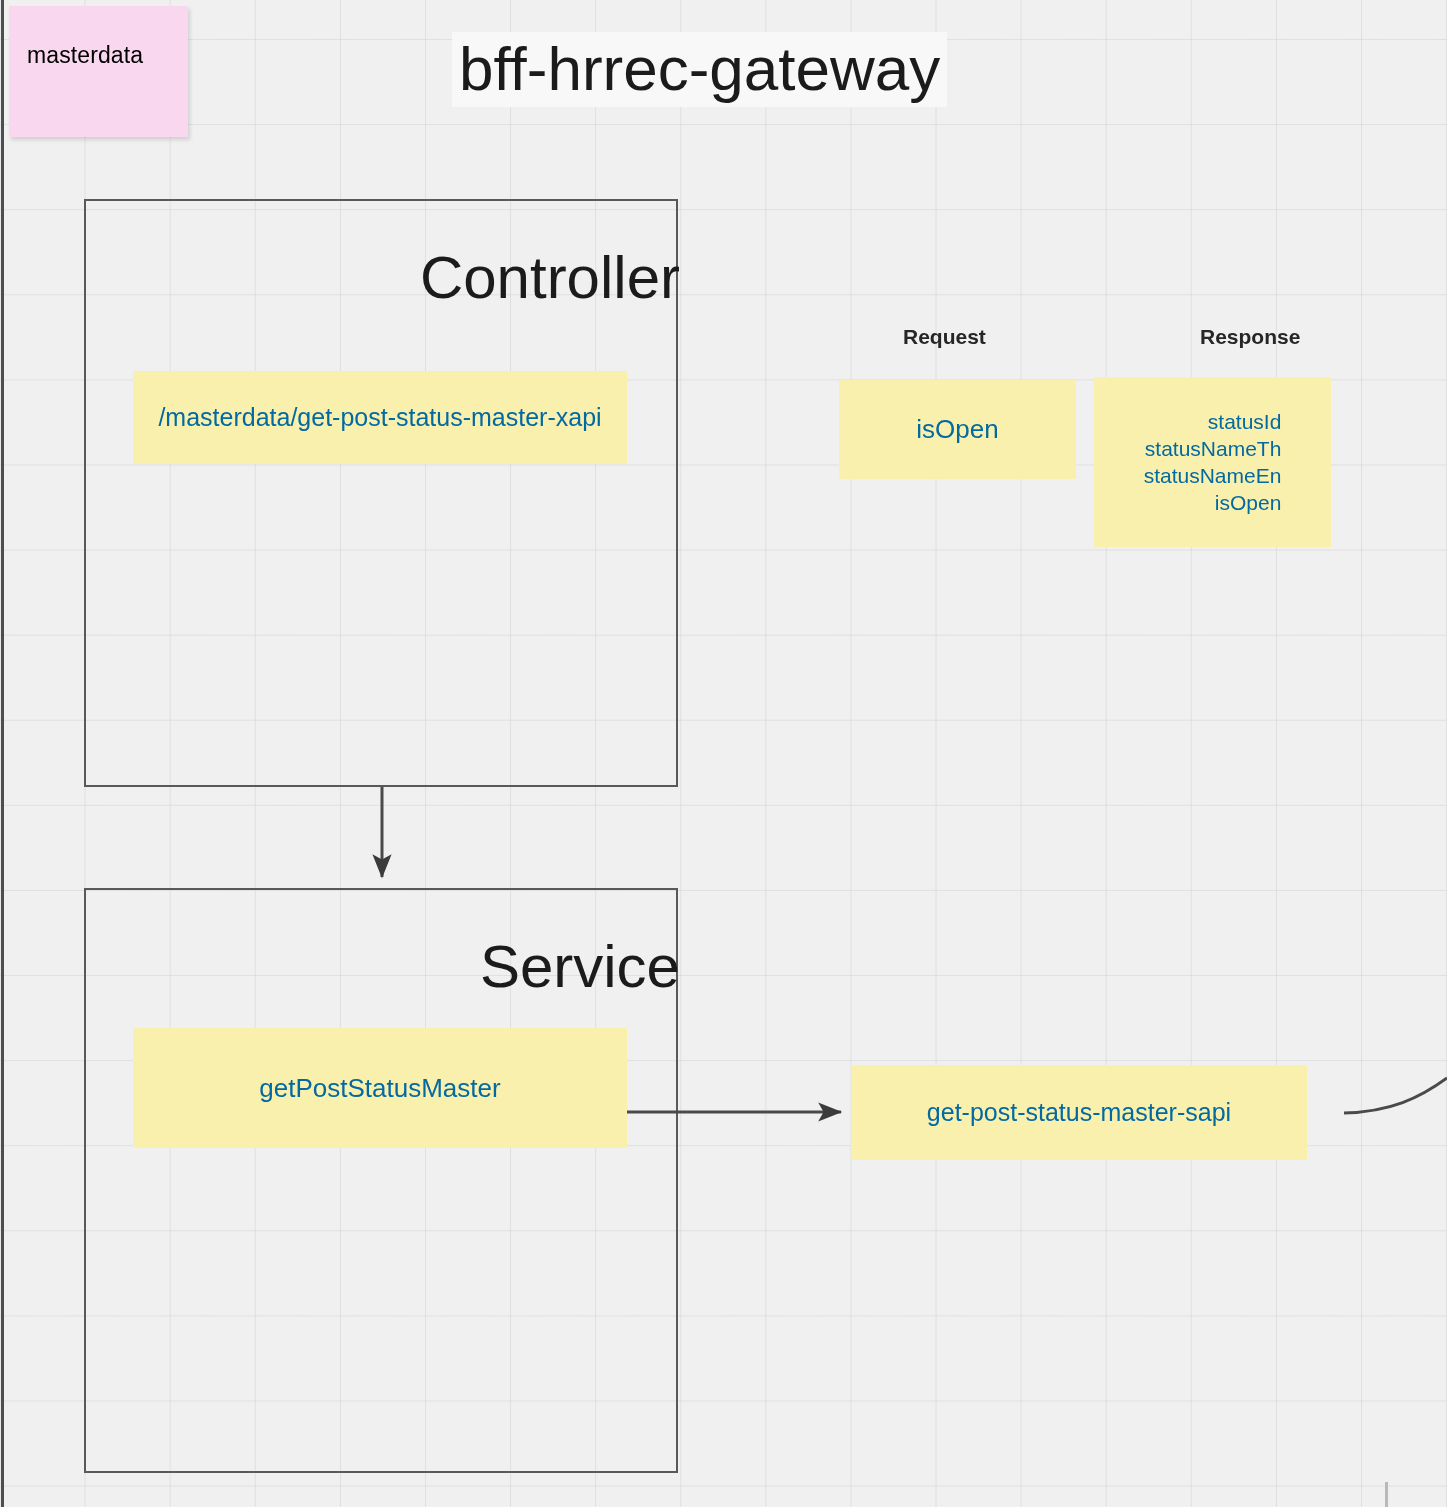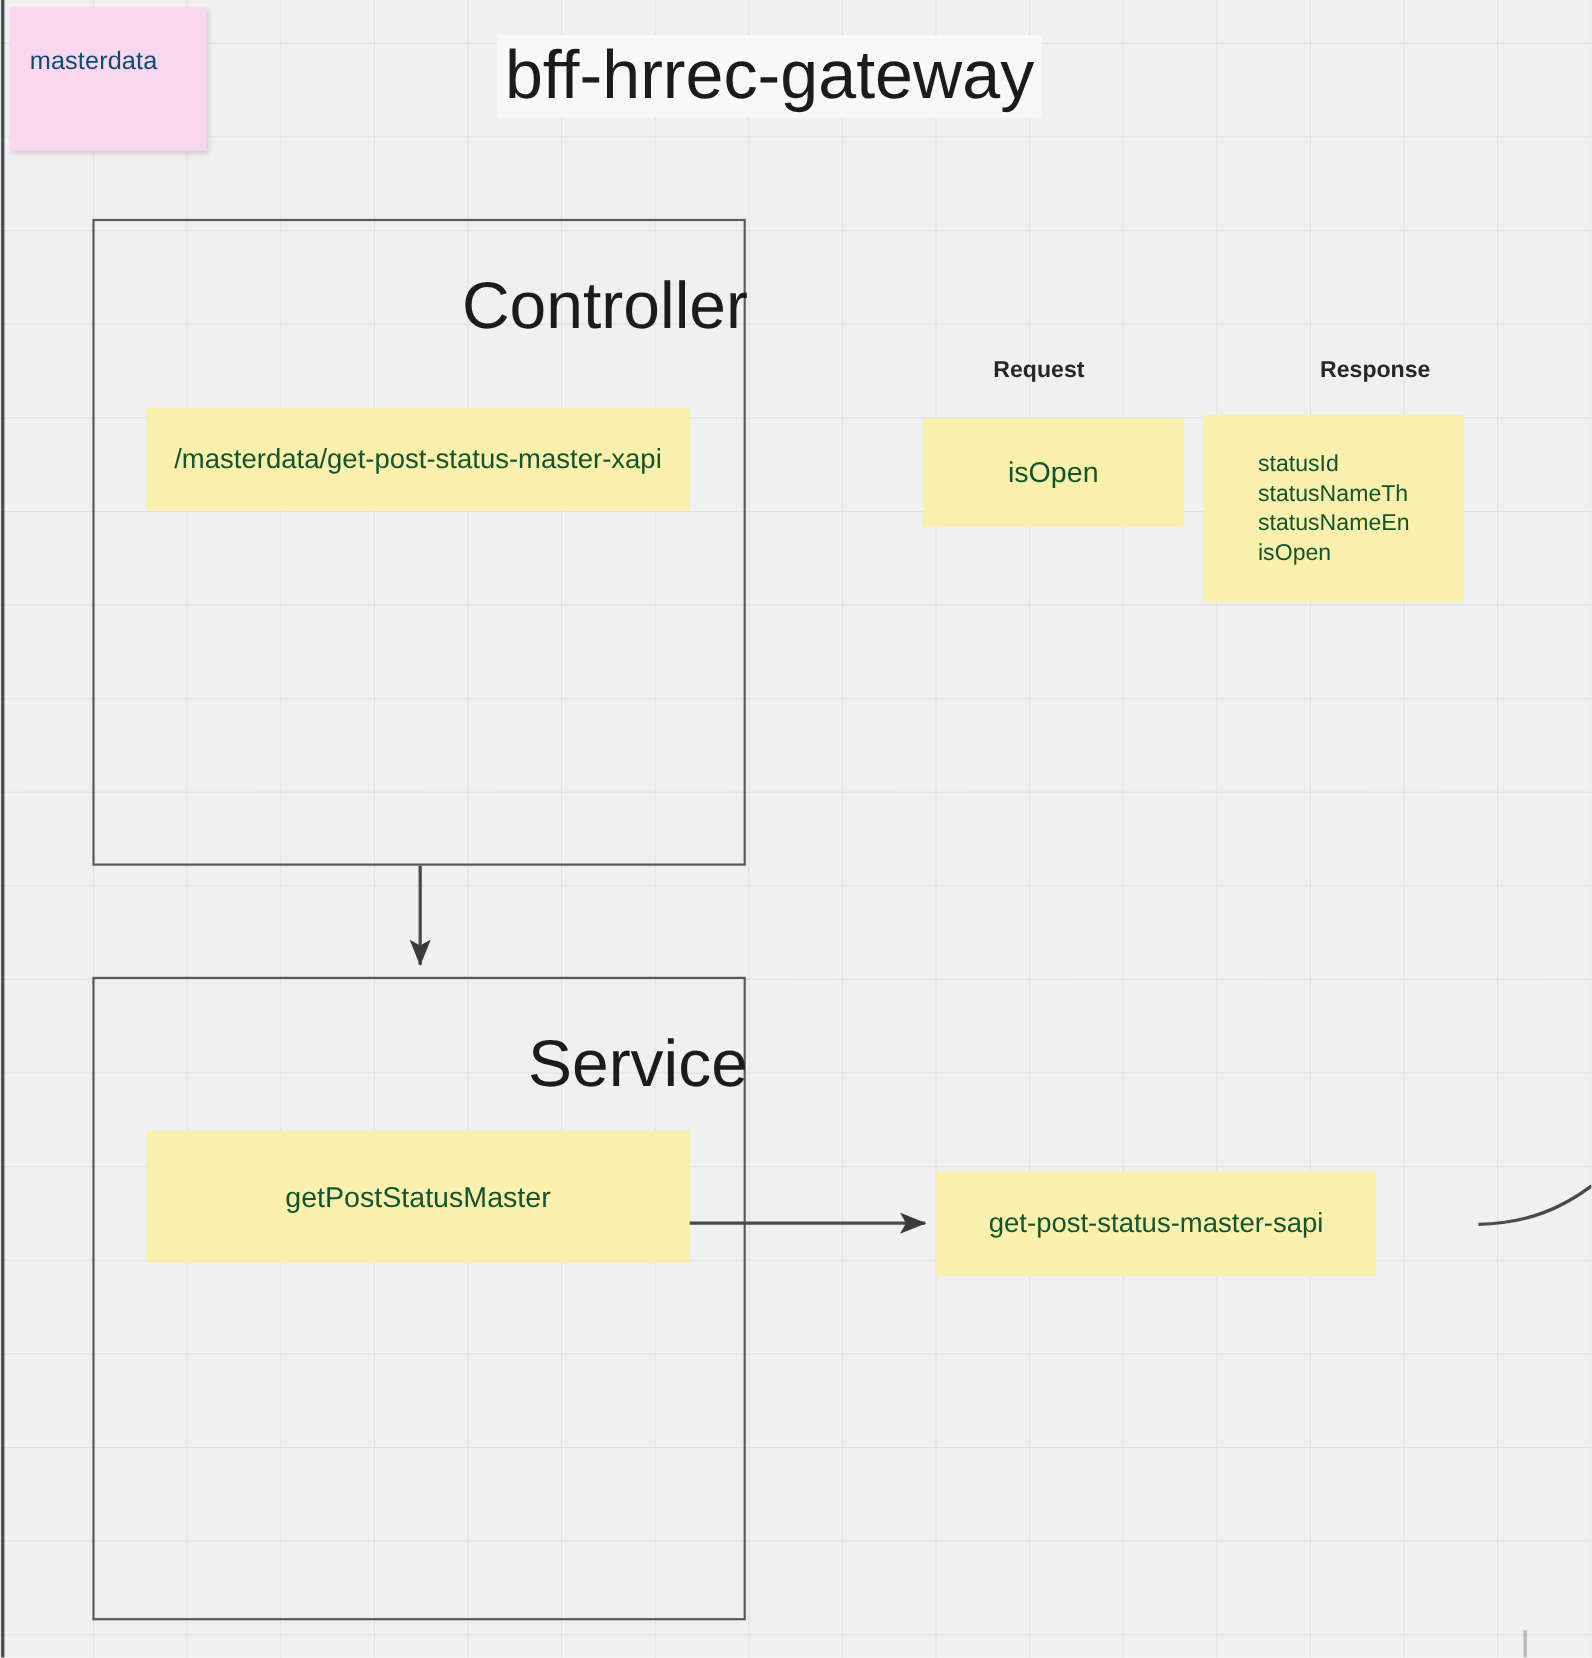--- a/index.html
+++ b/index.html
@@ -38,21 +38,21 @@
     width: 179px; height: 131px;
     background: #f9d8ef;
     box-shadow: 2px 3px 4px rgba(0,0,0,0.13);
   }
   #sticky-masterdata .sticky-text {
     position: absolute;
     left: 18px;
     top: 36px;
     font-size: 23px;
     letter-spacing: 0.1px;
-    color: #0c4a6e;
+    color: #000000;
     white-space: nowrap;
   }
 
   
   #diagram-title {
     position: absolute;
     left: 452px;
     top: 32px;
     background: #f8f8f8;
     padding: 4px 7px 6px 7px;
@@ -91,22 +91,22 @@
   #box-service .group-title    { top: 42px; }
   #box-adapter .group-title    { top: 42px; }
 
   
   .note-yellow {
     position: absolute;
     background: #faf0ae;
     display: flex;
     align-items: center;
     justify-content: center;
-    text-align: left;
-    color: #14532d;
+    text-align: right;
+    color: #0369a1;
     box-sizing: border-box;
   }
 
   #note-controller-endpoint {
     left: 133px; top: 371px;
     width: 494px; height: 93px;
     font-size: 25px;
     line-height: 33px;
     padding: 0 14px;
   }
@@ -121,21 +121,21 @@
     font-size: 21px;
     line-height: 27px;
   }
   #note-service-method {
     left: 133px; top: 1028px;
     width: 494px; height: 120px;
     font-size: 26px;
   }
   #note-adapter-api {
     left: 851px; top: 1065px;
-    width: 400px; height: 95px;
+    width: 456px; height: 95px;
     font-size: 25px;
   }
 
   
   .model-sublabel {
     position: absolute;
     font-size: 21px;
     font-weight: bold;
     color: #262626;
     white-space: nowrap;

